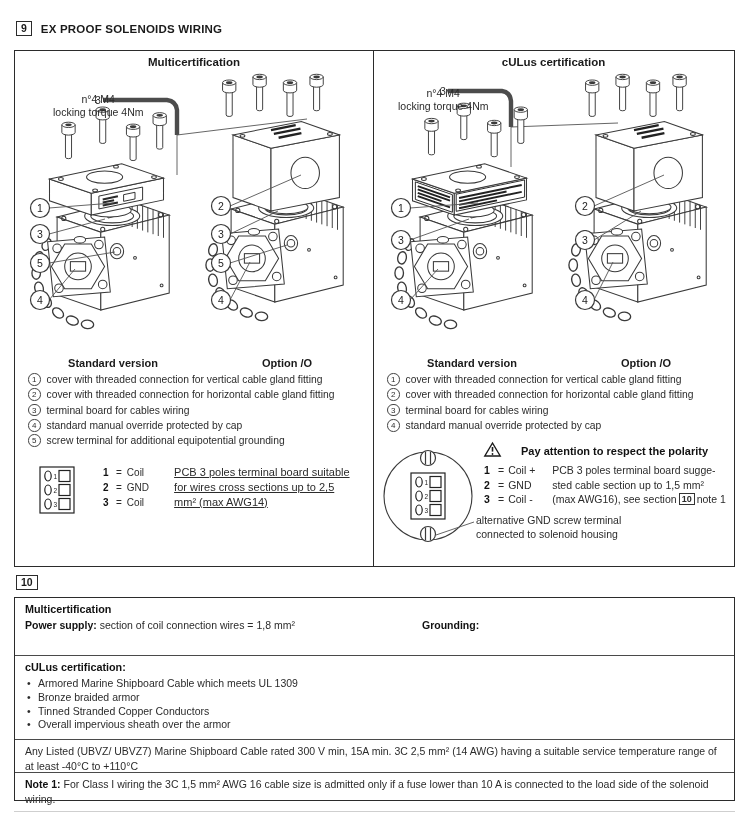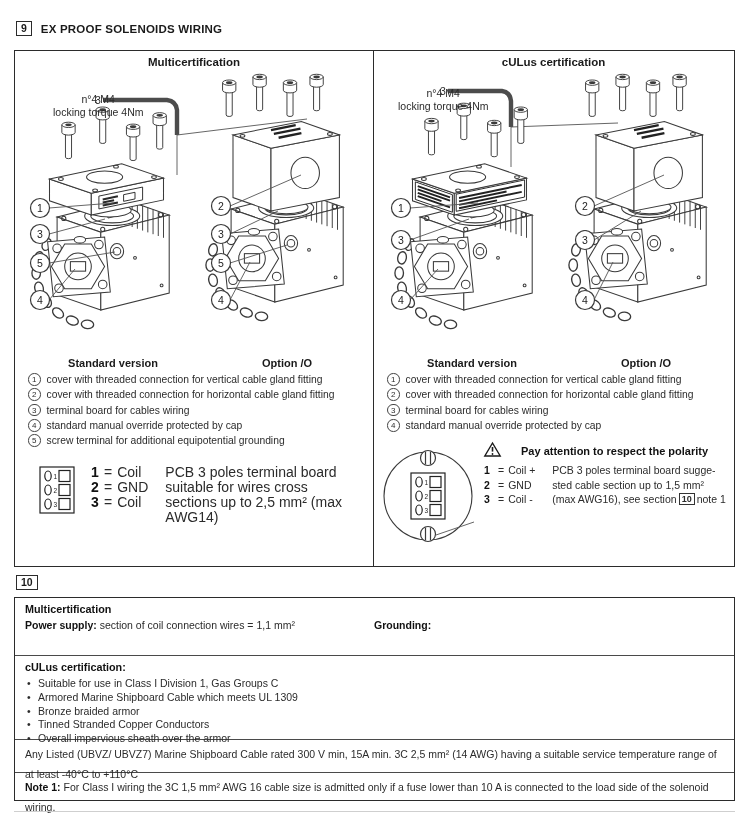--- a/index.html
+++ b/index.html
@@ -33,24 +33,24 @@
   .cap-opt { left:196px; width:152px; }
 
   .legend { position:absolute; top:321px; left:13px; right:4px; list-style:none; }
   .legend li { display:flex; align-items:flex-start; font-size:10.3px; line-height:15.3px; color:#2b2b2b; }
   .cn { flex:0 0 12.5px; width:12.5px; height:12.5px; border:1px solid #444; border-radius:50%;
         font-size:8px; line-height:11.5px; text-align:center; margin:1.2px 6px 0 0; color:#2b2b2b; }
 
   
   .tinfo { position:absolute; top:414px; left:22px; display:flex; }
   .tinfo .ticon { flex:0 0 40px; }
-  .trows { margin-left:14px; font-size:14px; line-height:15px; color:#2b2b2b; white-space:nowrap; }
+  .trows { margin-left:26px; font-size:10px; line-height:15px; color:#2b2b2b; white-space:nowrap; }
   .trows b { display:inline-block; width:9px; color:#111; }
   .trows .te { display:inline-block; margin:0 5px 0 4px; }
-  .tdesc { width:178px; margin-left:17px; font-size:14px; line-height:15px; color:#2b2b2b; }
+  .tdesc { width:178px; margin-left:25px; font-size:11px; line-height:15px; color:#2b2b2b;text-decoration:underline; }
 
   
   .polarity { position:absolute; top:387px; left:6px; right:4px; height:122px; }
   .polarity .psvg { position:absolute; top:0; left:0; }
   .phead { position:absolute; top:4px; left:104px; display:flex; align-items:flex-end; gap:20px;
            font-size:11px; font-weight:bold; color:#111; }
   .prows { position:absolute; top:25px; left:104px; font-size:10.5px; line-height:14.5px; color:#2b2b2b; }
   .prow { display:flex; white-space:nowrap; }
   .prow b { display:inline-block; width:10px; color:#111; }
   .prow .pe { display:inline-block; margin:0 4px; }
@@ -61,27 +61,27 @@
 
   
   .cable-box { position:absolute; top:597px; left:14px; width:721px; height:204px;
                border:1.3px solid #2b2b2b; background:#fff; font-size:10.5px; color:#2b2b2b; }
   .csec { padding:5px 10px; }
   .csec.divided { border-top:1px solid #4a4a4a; }
   .cb-title { font-weight:bold; font-size:10.8px; color:#111; margin-bottom:4px; }
   .mcrow { display:flex; }
   .mcrow .mcl { flex:0 0 349px; }
   .mcrow b { color:#111; }
-  .gcol { display:flex; }
+  .gcol { display:flex;margin-left:48px; }
   .glines { margin-left:4px; }
   .glines div { line-height:13.5px; }
   .bullets { list-style:none; margin-top:2px; }
   .bullets li { line-height:13.8px; padding-left:13px; position:relative; }
   .bullets li::before { content:"•"; position:absolute; left:2px; }
-  .cnote { line-height:20px; padding-top:4px; }
+  .cnote { line-height:15px; padding-top:4px; }
   .cnote b { color:#111;text-align:center; }
   .sec1 { height:57px; } .sec2 { height:84px; } .sec3 { height:33px; } .sec4 { height:28px; }
 
   .footer-line { position:absolute; top:811px; left:14px; width:721px; border-top:1px solid #cfcfcf; }
 
   
   .elbow { stroke:#4c4c4c; stroke-width:4.4; fill:none; stroke-linejoin:round; }
   .lead { stroke:#555; stroke-width:0.9; fill:none; }
   .callout circle { fill:#fff; stroke:#3a3a3a; stroke-width:1.2; }
   .callout text { font-size:10.5px; fill:#222; text-anchor:middle; font-family:"Liberation Sans",sans-serif; }
@@ -424,45 +424,48 @@
             <span class="pv">GND</span>
             <span>sted cable section up to 1,5 mm²</span>
           </div>
           <div class="prow">
             <b>3</b>
               <span class="pe">=</span>
             <span class="pv">Coil -</span>
             <span><span>(max AWG16), see section</span><span class="pbox">10</span><span>note 1</span></span>
           </div>
         </div>
+        <div class="gndnote">
+          <div>alternative GND screw terminal</div>
+          <div>connected to solenoid housing</div>
+        </div>
       </div>
     </div>
   </div>
 
   <div class="sech" id="sec10">
     <span class="snum">10</span>
   </div>
 
   <div class="cable-box">
     <div class="csec sec1">
       <div class="cb-title">Multicertification</div>
       <div class="mcrow">
         <div class="mcl">
-          <b>Power supply:</b> <span>section of coil connection wires = 1,1 mm²</span>
+          <b>Power supply:</b> <span>section of coil connection wires = 1,8 mm²</span>
         </div>
         <div class="gcol">
           <b>Grounding:</b>
         </div>
       </div>
     </div>
 
     <div class="csec sec2 divided">
       <div class="cb-title">cULus certification:</div>
       <ul class="bullets">
-        <li>Suitable for use in Class I Division 1, Gas Groups C</li>
         <li>Armored Marine Shipboard Cable which meets UL 1309</li>
         <li>Bronze braided armor</li>
         <li>Tinned Stranded Copper Conductors</li>
         <li>Overall impervious sheath over the armor</li>
       </ul>
     </div>
 
     <div class="csec sec3 divided cnote">
       <span>Any Listed (UBVZ/ UBVZ7) Marine Shipboard Cable rated 300 V min, 15A min.  3C 2,5 mm² (14 AWG) having a suitable service temperature range of at least -40°C to +110°C</span>
     </div>

